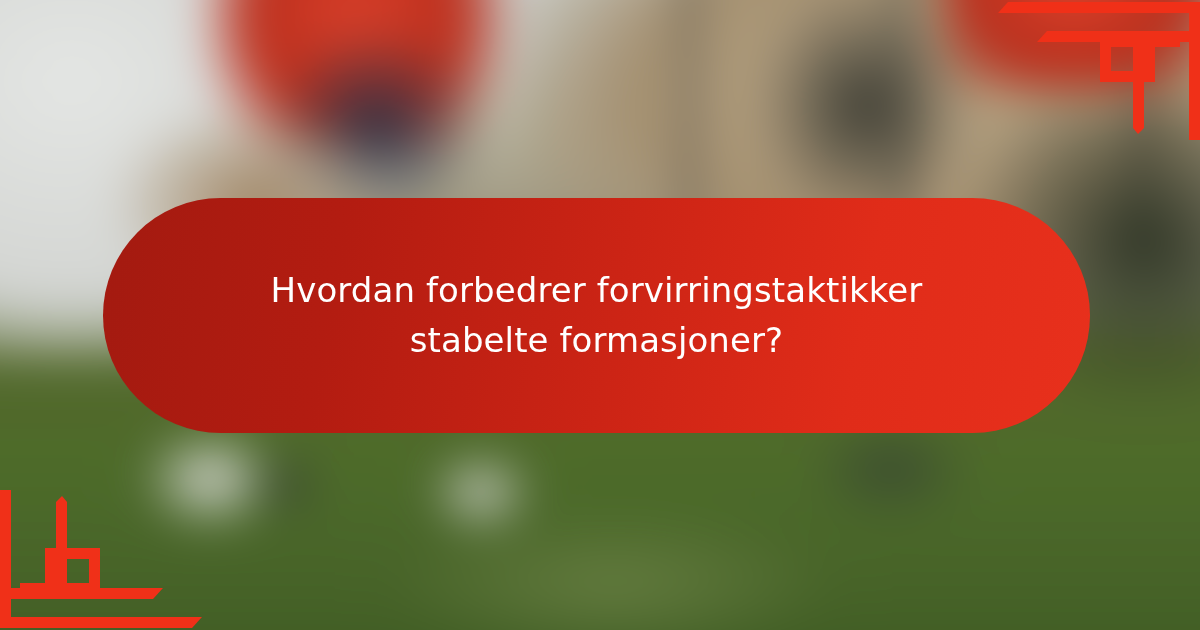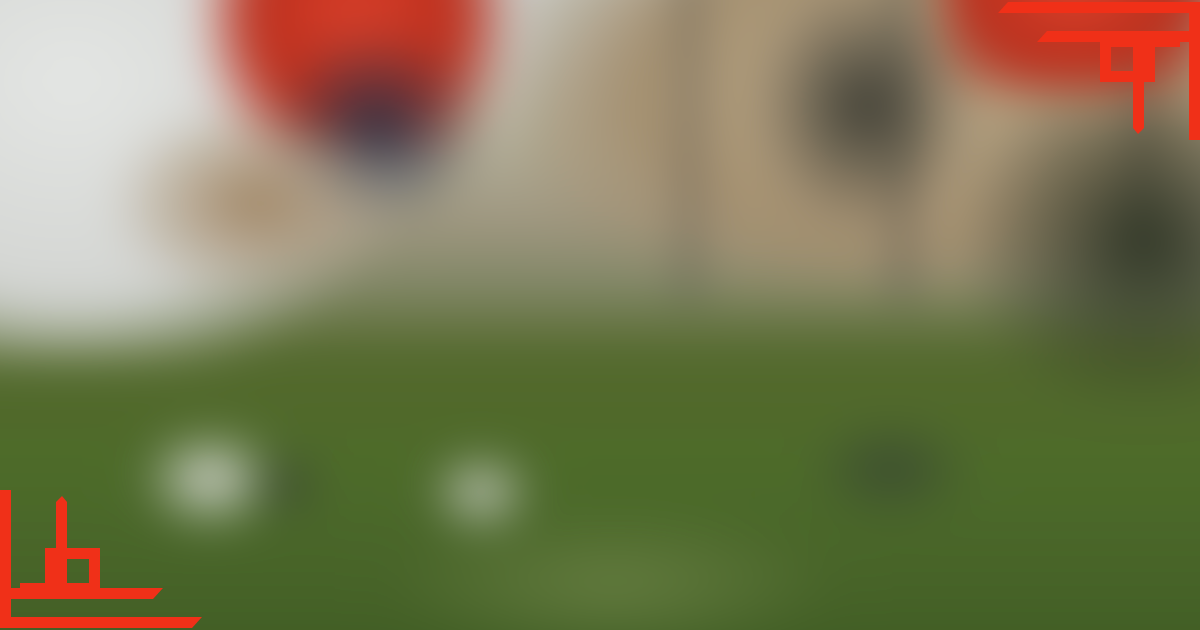--- a/index.html
+++ b/index.html
@@ -218,14 +218,17 @@
       <path d="M57 31 L210 31 L210 42 L47 42 Z"></path>
       <path d="M199 2 L210 2 L210 140 L199 140 Z"></path>
       <path d="M110 36 L190 36 L190 47 L110 47 Z"></path>
       <path d="M110 36 L121 36 L121 82 L110 82 Z"></path>
       <path d="M110 71 L165 71 L165 82 L110 82 Z"></path>
       <path d="M154 36 L165 36 L165 82 L154 82 Z"></path>
       <path d="M143 47 L154 47 L154 128 L148 134 L143 128 Z"></path>
     </g>
   </svg>
 
+  <div class="card">
+    <div class="headline">Hvordan forbedrer forvirringstaktikker stabelte formasjoner?</div>
+  </div>
 
 </div>
 
 </body></html>

